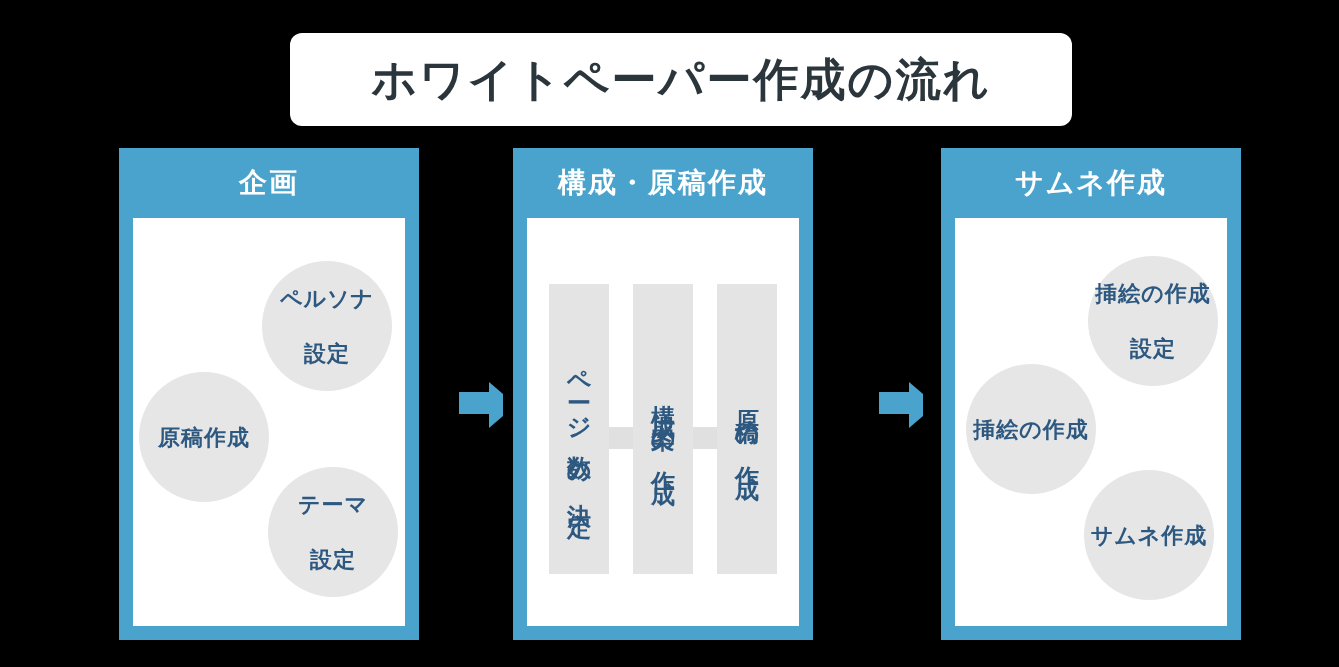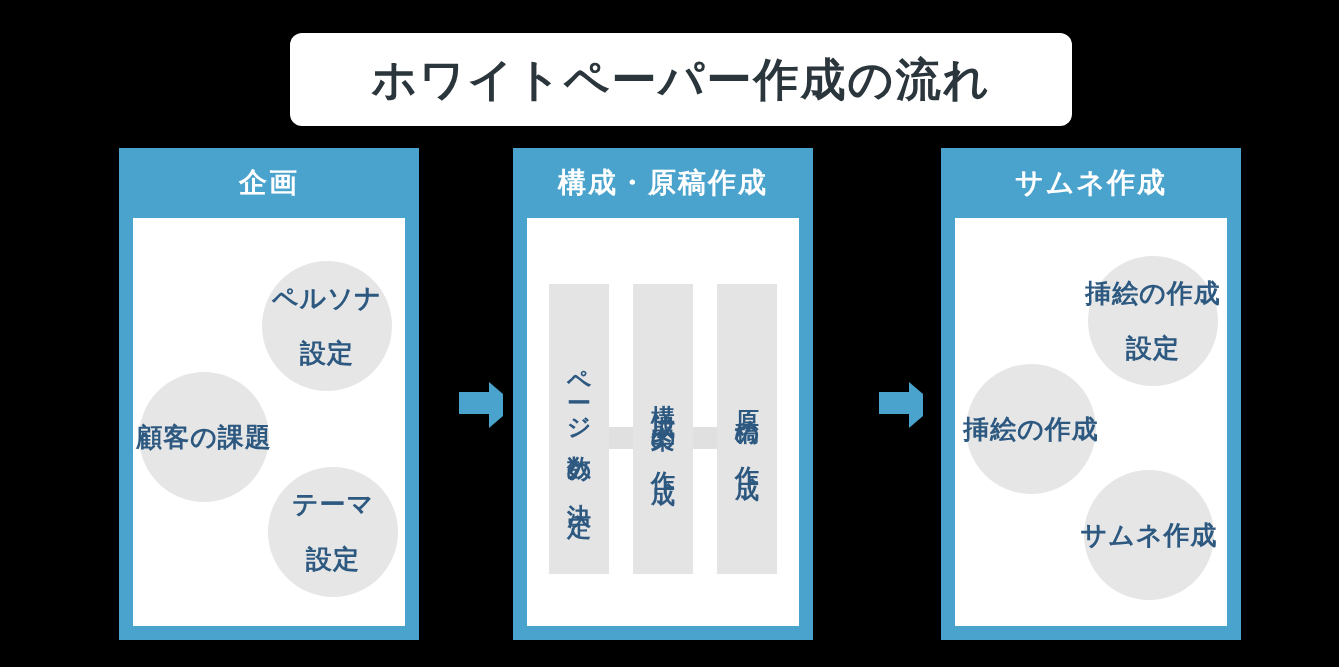--- a/index.html
+++ b/index.html
@@ -46,21 +46,21 @@
     position: absolute; left: 14px; right: 14px; top: 70px; bottom: 14px;
     background: #ffffff;
   }
 
   
   .circle {
     position: absolute; width: 130px; height: 130px;
     border-radius: 50%; background: #e6e6e6;
     display: flex; flex-direction: column;
     align-items: center; justify-content: center;
-    color: #2d5880; font-size: 26px; font-weight: bold;
+    color: #2d5880; font-size: 22px; font-weight: bold;
     line-height: 33px; letter-spacing: 1px; text-align: center;
     white-space: nowrap;
     font-family: Liberation Serif, serif;
   }
   .c-persona { left: 129px; top: 43px; }
   .c-kokyaku { left: 6px;   top: 154px; }
   .c-theme   { left: 135px; top: 249px; text-align: right; }
   .c-tonmana { left: 133px; top: 38px; }
   .c-sashie  { left: 11px;  top: 146px; }
   .c-samune  { left: 129px; top: 252px; }
@@ -116,21 +116,21 @@
   </div>
 
   <section class="panel panel-1">
     <div class="panel-header">企画</div>
     <div class="panel-body">
       <div class="circle c-persona">
         <span>ペルソナ</span>
         <span>設定</span>
       </div>
       <div class="circle c-kokyaku">
-        <span>顧客の課題</span>
+        <span>原稿作成</span>
       </div>
       <div class="circle c-theme">
         <span>テーマ</span>
         <span>設定</span>
       </div>
     </div>
   </section>
 
   <div class="arrow arrow-1">
     <div class="arrow-shaft"></div>

